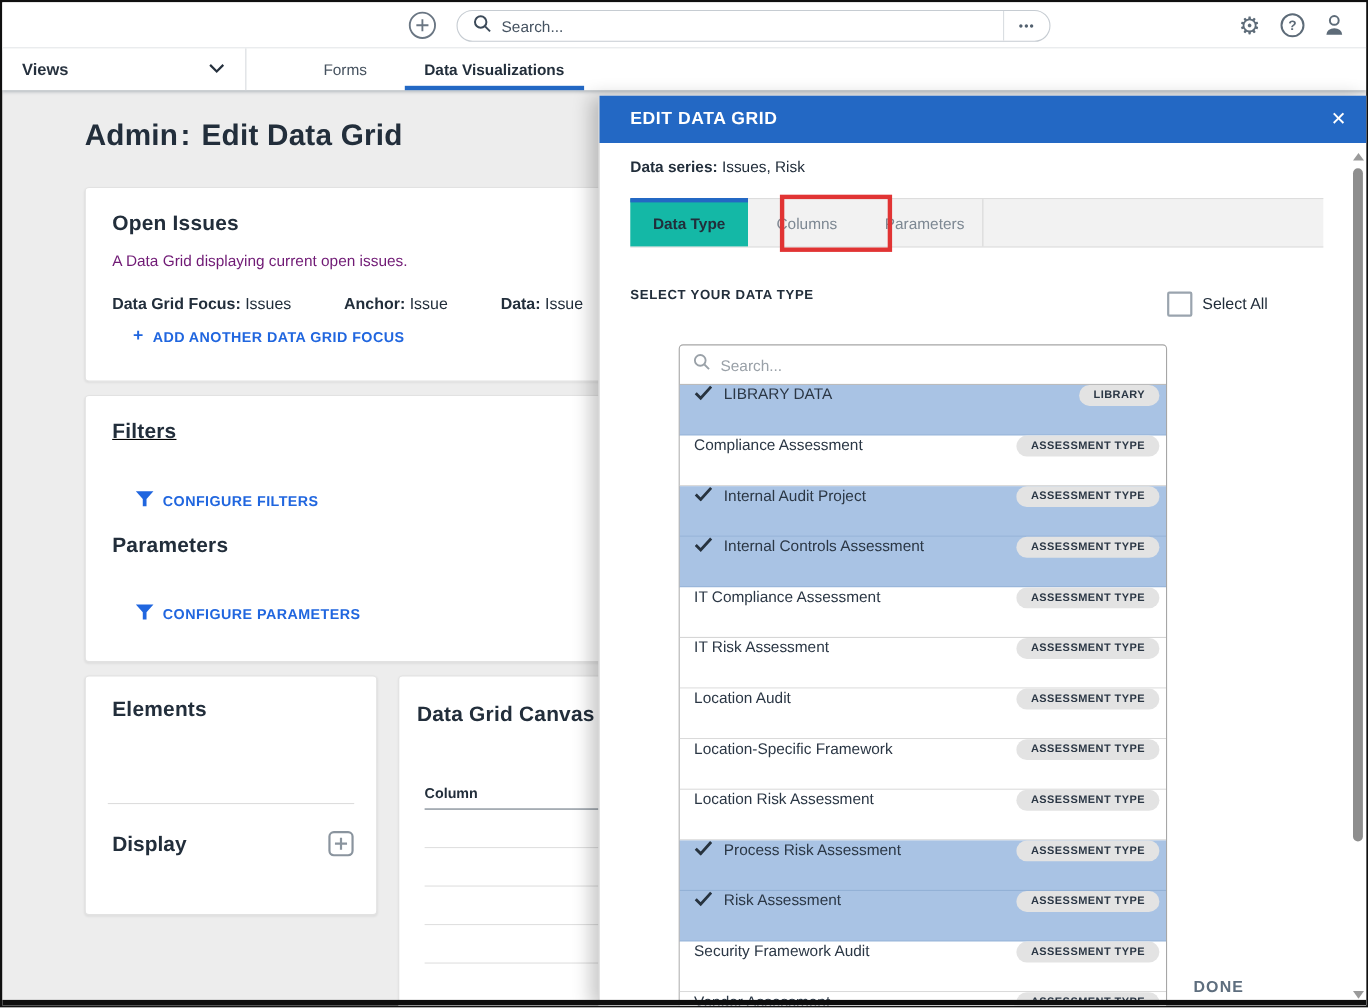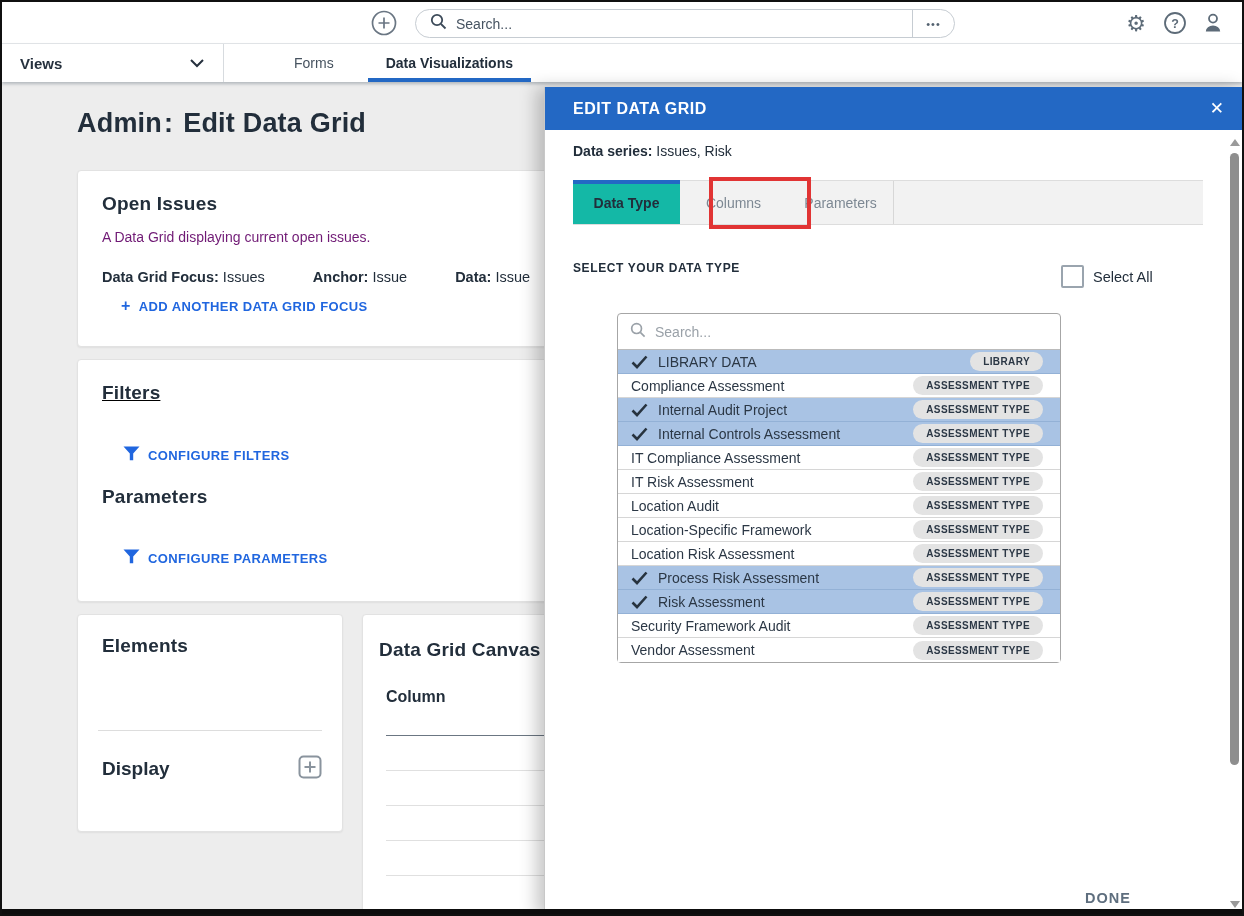--- a/index.html
+++ b/index.html
@@ -49,21 +49,21 @@
   .param-title { position:absolute; left:24px; top:126px; }
   .cfg-params { top:189px; }
 
   .card-elements { left:75px; top:612px; width:266px; height:218px; padding:20px 24px; }
   .card-elements .divider { position:absolute; left:20px; right:20px; top:115px; border-top:1px solid #ddd; }
   .display-row { position:absolute; left:24px; right:20px; top:140px; display:flex; align-items:center; justify-content:space-between; }
   .display-row .t { font-size:19px; font-weight:bold; color:#222e3b; }
   .plus-square { background:none; border:none; cursor:pointer; }
 
   .card-canvas { left:360px; top:612px; width:560px; height:330px; padding:24px 16px; }
-  .col-header { position:absolute; left:23px; top:73px; font-size:16px; font-weight:bold; color:#222e3b; }
+  .col-header { position:absolute; left:23px; top:98px; font-size:13px; font-weight:bold; color:#222e3b; }
   .col-underline { position:absolute; left:23px; right:0; top:120px; border-top:1px solid #6b7682; }
   .row-line { position:absolute; left:23px; right:0; border-top:1px solid #e0e0e0; }
 
   
   .modal { position:absolute; left:542px; top:85px; width:700px; height:829px; background:#fff; border-left:1px solid #c8c8c8; box-shadow:-8px 0 16px rgba(0,0,0,0.22); z-index:10; }
   .modal-header { position:absolute; left:0; top:0; width:100%; height:43px; background:#2368c4; display:flex; align-items:center; padding:0 20px 0 28px; }
   .modal-header .t { color:#fff; font-size:16px; font-weight:bold; letter-spacing:0.5px; flex:1; }
   .modal-close { background:none; border:none; color:#fff; font-size:17px; cursor:pointer; }
   .data-series { position:absolute; left:28px; top:56px; font-size:14px; color:#222e3b; }
   .data-series b { font-weight:bold; }
@@ -78,21 +78,21 @@
   .select-label { position:absolute; left:28px; top:174px; font-size:12px; font-weight:bold; color:#222e3b; letter-spacing:0.6px; }
   .select-all { position:absolute; left:516px; top:178px; display:flex; align-items:center; gap:9px; cursor:pointer; }
   .select-all .box { width:23px; height:23px; border:2px solid #9aa4ae; border-radius:2px; background:#fff; }
   .select-all .lb { font-size:14.5px; color:#222e3b; }
 
   .picklist { position:absolute; left:72px; top:226px; width:444px; border:1px solid #a6a6a6; border-radius:4px; background:#fff; }
   .plist-search { height:36px; display:flex; align-items:center; border-bottom:1px solid #bbb; }
   .plist-search .mag { margin-left:12px; }
   .plist-search input { flex:1; border:none; outline:none; background:transparent; font-size:14px; color:#57606a; margin-left:9px; font-family:inherit; }
   .plist-search input::placeholder { color:#9aa1a8; }
-  .prow { height:24px; display:flex; align-items:center; padding:0 17px 0 13px; border-bottom:1px solid #d6d6d6; font-size:14px; color:#2b3745; cursor:pointer; background:#fff; }
+  .prow { height:46px; display:flex; align-items:flex-start; padding:0 6px 0 13px; border-bottom:1px solid #d6d6d6; font-size:14px; color:#2b3745; cursor:pointer; background:#fff; }
   .prow:last-child { border-bottom:none; }
   .prow.selected { background:#a9c3e4; border-bottom-color:#93b1d6; }
   .prow .check { width:27px; display:flex; align-items:center; }
   .prow .lab { flex:1; }
   .badge { background:#e3e3e3; color:#2b3745; font-size:10px; font-weight:bold; letter-spacing:0.4px; padding:4px 13px; border-radius:10px; white-space:nowrap; }
 
   .done-btn { position:absolute; left:540px; top:803px; background:none; border:none; color:#5e6e7e; font-weight:bold; font-size:14.5px; letter-spacing:1px; cursor:pointer; font-family:inherit; }
 
   
   .m-scroll { position:absolute; right:3px; top:50px; bottom:6px; width:12px; }

